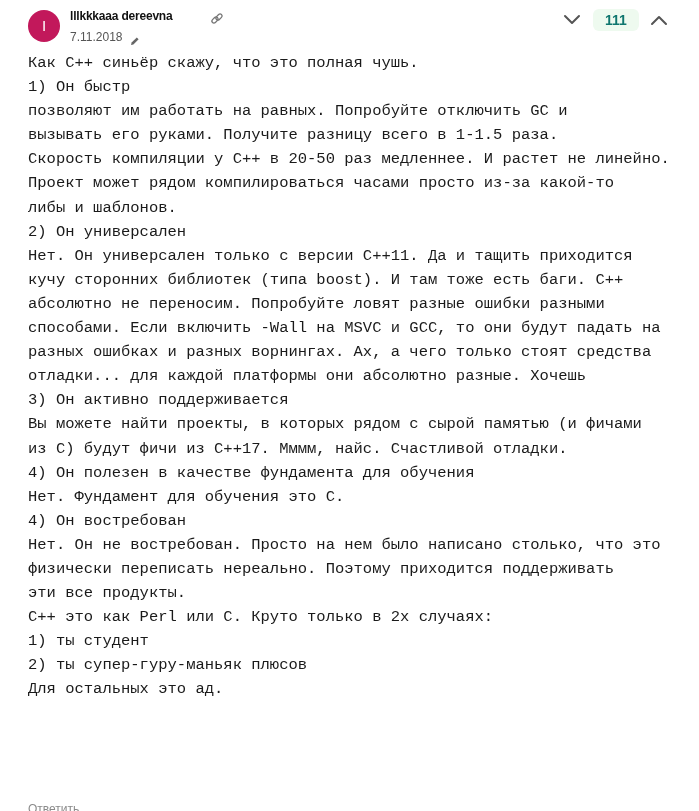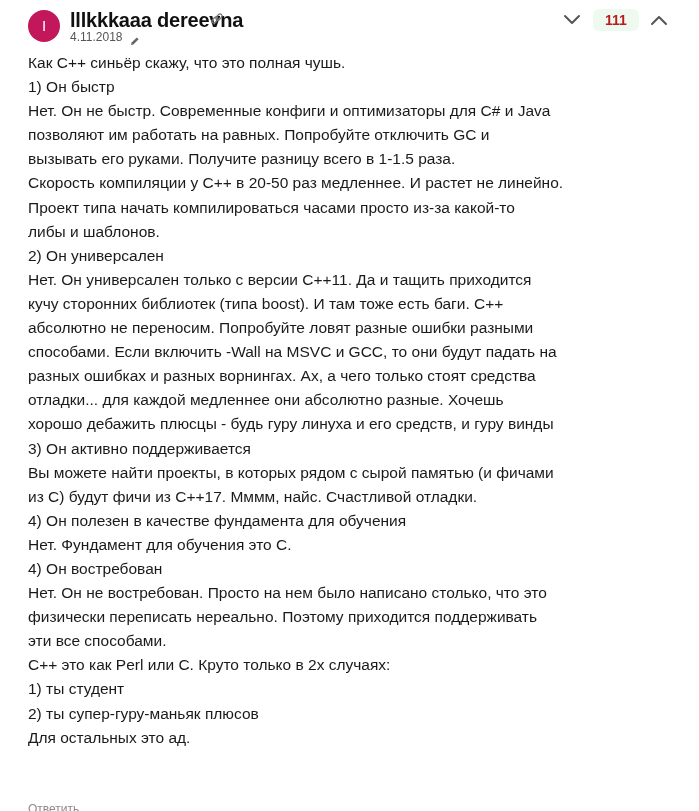--- a/index.html
+++ b/index.html
@@ -36,21 +36,21 @@
       color: #ffffff;
       font-size: 15px;
       line-height: 32px;
       text-align: center;
       font-family: "Liberation Sans", sans-serif;
     }
     .author {
       position: absolute;
       left: 70px;
       top: 9px;
-      font-size: 20px;
+      font-size: 12px;
       font-weight: bold;
       color: #111111;
       letter-spacing: -0.2px;
     }
     .link-icon {
       position: absolute;
       left: 210px;
       top: 12px;
       width: 14px;
       height: 14px;
@@ -78,21 +78,21 @@
       cursor: pointer;
     }
     .score {
       position: absolute;
       left: 593px;
       top: 9px;
       width: 46px;
       height: 22px;
       border-radius: 6px;
       background: #eefaef;
-      color: #b91c1c;
+      color: #0f766e;
       font-weight: bold;
       font-size: 14px;
       line-height: 22px;
       text-align: center;
     }
     .vote-up {
       position: absolute;
       left: 649px;
       top: 10px;
       width: 20px;
@@ -104,20 +104,21 @@
       left: 28px;
       top: 51px;
       width: 640px;
       font-size: 15.5px;
       line-height: 24.1px;
       color: #1a1a1a;
     }
     .body p {
       margin: 0;
       white-space: nowrap;
+      font-family: Liberation Mono, monospace;
     }
     .reply {
       position: absolute;
       left: 28px;
       top: 802px;
       font-size: 12px;
       color: #8a8a8a;
       cursor: pointer;
     }
   </style>
@@ -129,21 +130,21 @@
     <div class="avatar">I</div>
     <span class="author">lllkkkaaa dereevna</span>
     <span class="link-icon">
       <svg width="14" height="14" viewBox="0 0 14 14">
         <g fill="none" stroke="#777" stroke-width="1.3" stroke-linecap="round">
           <rect x="1.5" y="6" width="7" height="4" rx="2" transform="rotate(-45 5 8)"></rect>
           <rect x="5.5" y="3" width="7" height="4" rx="2" transform="rotate(-45 9 5)"></rect>
         </g>
       </svg>
     </span>
-    <span class="date">4.11.2018</span>
+    <span class="date">7.11.2018</span>
     <span class="edit-icon">
       <svg width="10" height="10" viewBox="0 0 10 10">
         <path d="M1 9 L1.6 6.6 L6.8 1.4 L8.6 3.2 L3.4 8.4 Z" fill="#666"></path>
       </svg>
     </span>
     <span class="vote-down">
       <svg width="20" height="20" viewBox="0 0 20 20">
         <polyline points="3,6 10,13 17,6" fill="none" stroke="#555" stroke-width="2" stroke-linecap="round" stroke-linejoin="round"></polyline>
       </svg>
     </span>
@@ -151,43 +152,41 @@
     <span class="vote-up">
       <svg width="20" height="20" viewBox="0 0 20 20">
         <polyline points="3,14 10,7 17,14" fill="none" stroke="#555" stroke-width="2" stroke-linecap="round" stroke-linejoin="round"></polyline>
       </svg>
     </span>
   </div>
 
   <div class="body">
     <p>Как С++ синьёр скажу, что это полная чушь.</p>
     <p>1) Он быстр</p>
-    <p>Нет. Он не быстр. Современные конфиги и оптимизаторы для C# и Java</p>
     <p>позволяют им работать на равных. Попробуйте отключить GC и</p>
     <p>вызывать его руками. Получите разницу всего в 1-1.5 раза.</p>
     <p>Скорость компиляции у С++ в 20-50 раз медленнее. И растет не линейно.</p>
-    <p>Проект типа начать компилироваться часами просто из-за какой-то</p>
+    <p>Проект может рядом компилироваться часами просто из-за какой-то</p>
     <p>либы и шаблонов.</p>
     <p>2) Он универсален</p>
     <p>Нет. Он универсален только с версии С++11. Да и тащить приходится</p>
     <p>кучу сторонних библиотек (типа boost). И там тоже есть баги. С++</p>
     <p>абсолютно не переносим. Попробуйте ловят разные ошибки разными</p>
     <p>способами. Если включить -Wall на MSVC и GCC, то они будут падать на</p>
     <p>разных ошибках и разных ворнингах. Ах, а чего только стоят средства</p>
-    <p>отладки... для каждой медленнее они абсолютно разные. Хочешь</p>
-    <p>хорошо дебажить плюсцы - будь гуру линуха и его средств, и гуру винды</p>
+    <p>отладки... для каждой платформы они абсолютно разные. Хочешь</p>
     <p>3) Он активно поддерживается</p>
     <p>Вы можете найти проекты, в которых рядом с сырой памятью (и фичами</p>
     <p>из С) будут фичи из С++17. Мммм, найс. Счастливой отладки.</p>
     <p>4) Он полезен в качестве фундамента для обучения</p>
     <p>Нет. Фундамент для обучения это С.</p>
     <p>4) Он востребован</p>
     <p>Нет. Он не востребован. Просто на нем было написано столько, что это</p>
     <p>физически переписать нереально. Поэтому приходится поддерживать</p>
-    <p>эти все способами.</p>
+    <p>эти все продукты.</p>
     <p>С++ это как Perl или C. Круто только в 2х случаях:</p>
     <p>1) ты студент</p>
     <p>2) ты супер-гуру-маньяк плюсов</p>
     <p>Для остальных это ад.</p>
   </div>
 
   <span class="reply">Ответить</span>
 </div>
 
 </body></html>

